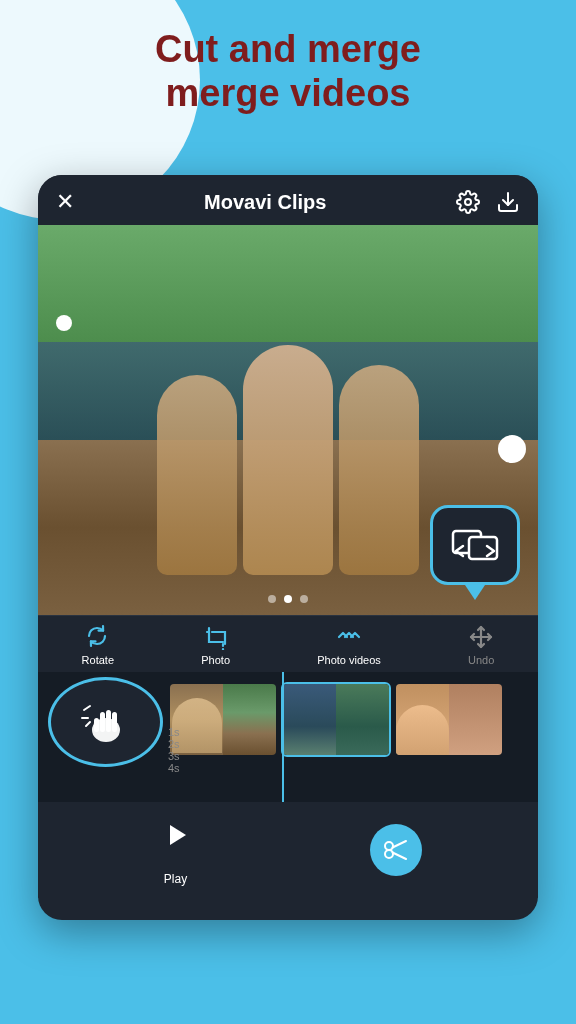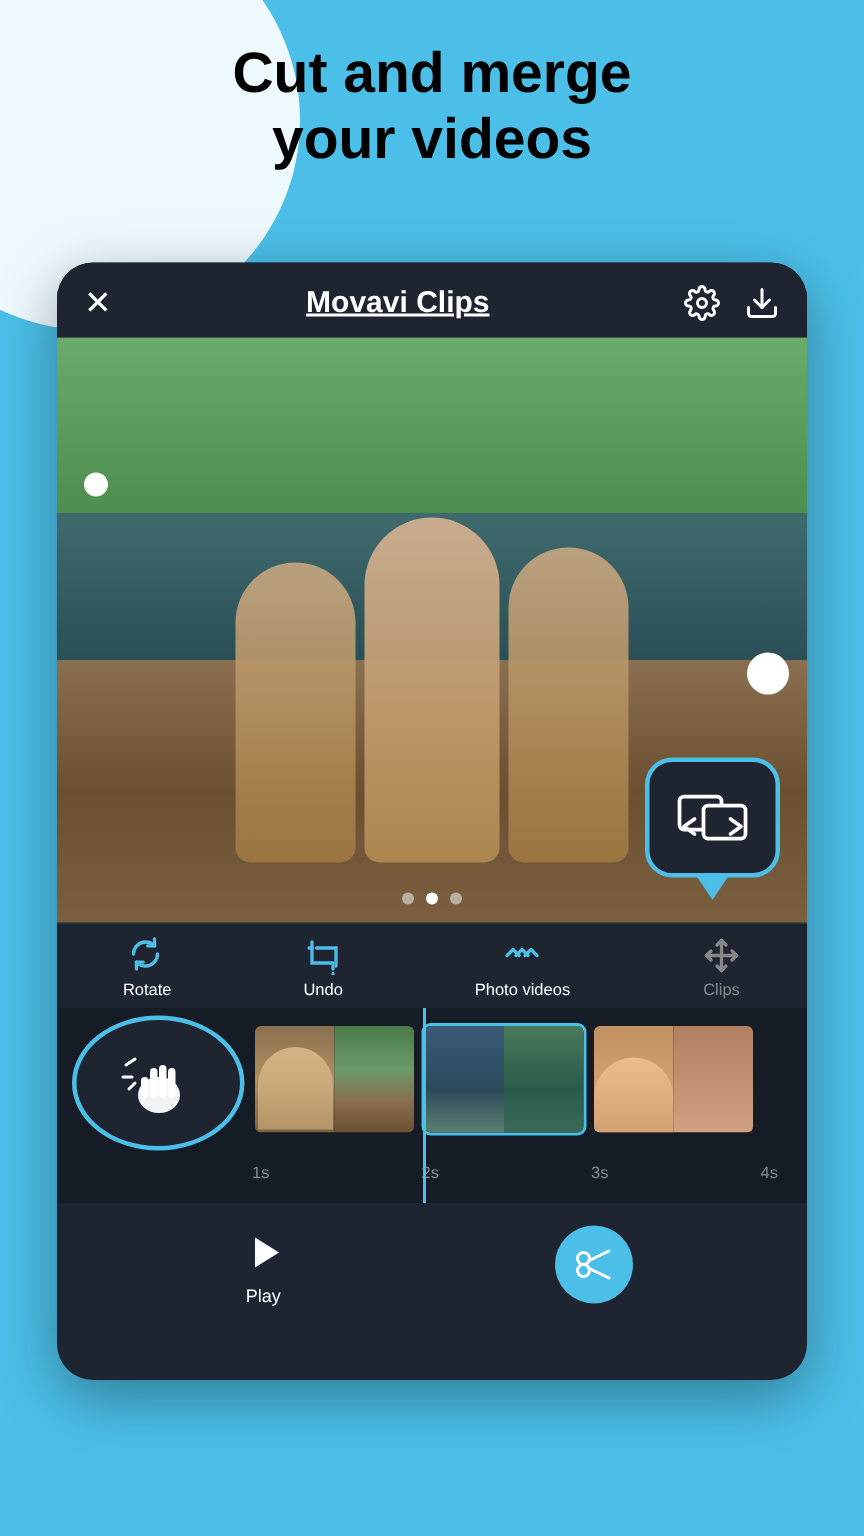--- a/index.html
+++ b/index.html
@@ -36,21 +36,21 @@
 
     
     .headline {
       position: absolute;
       top: 28px;
       left: 0; right: 0;
       text-align: center;
       z-index: 2;
       font-size: 38px;
       font-weight: 900;
-      color: #000000;
+      color: #7f1d1d;
       line-height: 1.15;
       padding: 0 20px;
     }
 
     
     .phone-frame {
       position: absolute;
       top: 175px;
       left: 38px;
       width: 500px;
@@ -67,21 +67,20 @@
       display: flex;
       align-items: center;
       justify-content: space-between;
       padding: 14px 18px 10px;
       background: #1e2530;
     }
     .app-header-title {
       font-size: 20px;
       font-weight: 700;
       color: white;
-      text-decoration: underline;
     }
     .header-icons {
       display: flex;
       gap: 16px;
       align-items: center;
     }
     .icon-btn {
       color: white;
       font-size: 22px;
       cursor: pointer;
@@ -267,24 +266,25 @@
       height: 100%;
     }
 
     
     .clip1-f1 { background: linear-gradient(135deg, #8a7050 30%, #c8a880 70%); }
     .clip1-f2 { background: linear-gradient(135deg, #6a8060 30%, #9ab080 70%); }
 
     
     .timecodes {
       position: absolute;
-      bottom: 14px;
+      bottom: 28px;
       left: 0; right: 0;
       display: flex;
       padding-left: 130px;
+      flex-direction: column;
     }
     .timecode {
       font-size: 11px;
       color: #888;
       width: 113px;
       flex-shrink: 0;
     }
 
     
     .playhead {
@@ -319,21 +319,21 @@
       display: flex;
       align-items: center;
       justify-content: space-around;
       padding: 12px 30px;
       background: #1e2530;
     }
     .bottom-btn {
       display: flex;
       flex-direction: column;
       align-items: center;
-      gap: 1px;
+      gap: 16px;
       cursor: pointer;
     }
     .bottom-btn-label {
       font-size: 12px;
       color: white;
     }
     .play-icon-wrap {
       width: 42px; height: 42px;
       display: flex;
       align-items: center;
@@ -362,21 +362,21 @@
     svg { display: block; }
   </style>
 </head>
 <body>
 
 <div class="top-bg"></div>
 <div class="white-circle"></div>
 
 <div class="headline">
   <div>Cut and merge</div>
-  <div>your videos</div>
+  <div>merge videos</div>
 </div>
 
 <div class="phone-frame">
 
   <div class="app-header">
     <button class="icon-btn close-btn">✕</button>
     <span class="app-header-title">Movavi Clips</span>
     <div class="header-icons">
       <button class="icon-btn">
         <svg width="24" height="24" viewBox="0 0 24 24" fill="none" stroke="white" stroke-width="2" stroke-linecap="round" stroke-linejoin="round">
@@ -442,21 +442,21 @@
 
     <div class="tool-item">
       <span class="tool-icon">
         <svg width="26" height="26" viewBox="0 0 26 26" fill="none">
           <path d="M6 4 L6 18 L20 18" stroke="#4bbfe8" stroke-width="2.2" stroke-linecap="round"></path>
           <path d="M10 8 L22 8 L22 20" stroke="#4bbfe8" stroke-width="2.2" stroke-linecap="round"></path>
           <line x1="4" y1="8" x2="10" y2="8" stroke="#4bbfe8" stroke-width="2.2" stroke-linecap="round" stroke-dasharray="2 3"></line>
           <line x1="20" y1="20" x2="20" y2="26" stroke="#4bbfe8" stroke-width="2.2" stroke-linecap="round" stroke-dasharray="2 3"></line>
         </svg>
       </span>
-      <span class="tool-label">Undo</span>
+      <span class="tool-label">Photo</span>
     </div>
 
 
     <div class="tool-item">
       <span class="tool-icon">
         <svg width="26" height="26" viewBox="0 0 26 26" fill="none">
           <polyline points="3,13 7,9 11,13" stroke="#4bbfe8" stroke-width="2.2" stroke-linecap="round" stroke-linejoin="round"></polyline>
           <polyline points="9,13 13,9 17,13" stroke="#4bbfe8" stroke-width="2.2" stroke-linecap="round" stroke-linejoin="round"></polyline>
           <polyline points="15,13 19,9 23,13" stroke="#4bbfe8" stroke-width="2.2" stroke-linecap="round" stroke-linejoin="round"></polyline>
         </svg>
@@ -468,21 +468,21 @@
       <span class="tool-icon inactive">
         <svg width="26" height="26" viewBox="0 0 26 26" fill="none">
           <polyline points="10,6 13,3 16,6" stroke="#888" stroke-width="2.2" stroke-linecap="round" stroke-linejoin="round"></polyline>
           <polyline points="10,20 13,23 16,20" stroke="#888" stroke-width="2.2" stroke-linecap="round" stroke-linejoin="round"></polyline>
           <polyline points="6,10 3,13 6,16" stroke="#888" stroke-width="2.2" stroke-linecap="round" stroke-linejoin="round"></polyline>
           <polyline points="20,10 23,13 20,16" stroke="#888" stroke-width="2.2" stroke-linecap="round" stroke-linejoin="round"></polyline>
           <line x1="13" y1="3" x2="13" y2="23" stroke="#888" stroke-width="2.2" stroke-linecap="round"></line>
           <line x1="3" y1="13" x2="23" y2="13" stroke="#888" stroke-width="2.2" stroke-linecap="round"></line>
         </svg>
       </span>
-      <span class="tool-label inactive">Clips</span>
+      <span class="tool-label inactive">Undo</span>
     </div>
   </div>
 
   <div class="timeline">
     <div class="playhead"></div>
 
     <div class="gesture-bubble">
 
       <svg width="60" height="60" viewBox="0 0 60 60" fill="none">
 

